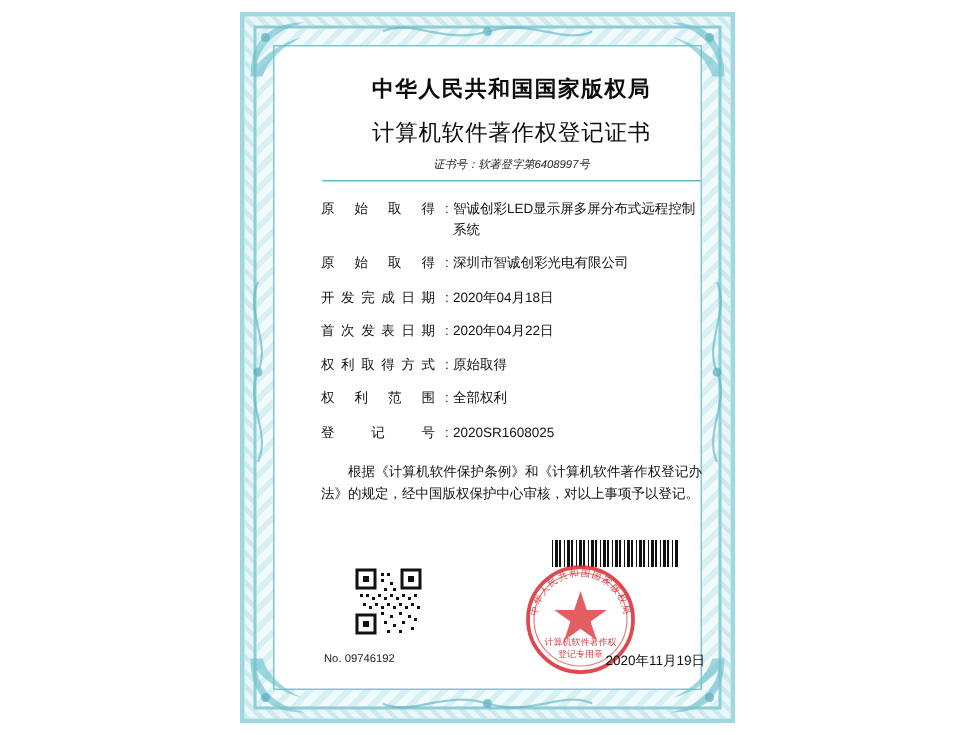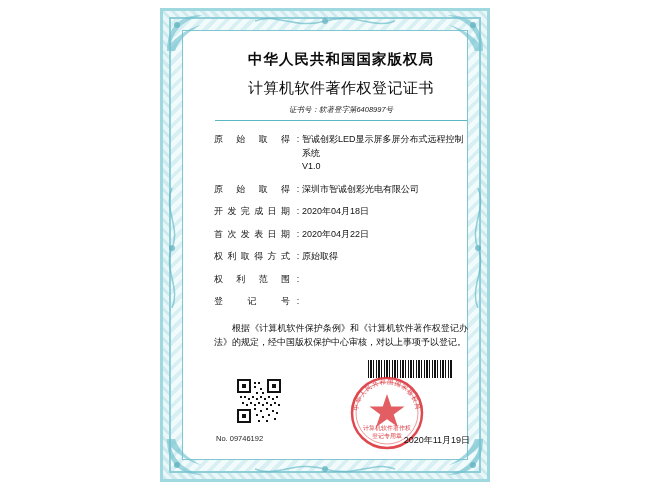--- a/index.html
+++ b/index.html
@@ -271,21 +271,20 @@
 
     <div class="title-rule"></div>
 
     <div class="fields">
 
       <div class="field-row">
         <div class="field-label">原始取得</div>
         <div class="field-colon">:</div>
         <div class="field-value">
           <span>智诚创彩LED显示屏多屏分布式远程控制系统</span>
-          <span class="line2">V1.0</span>
         </div>
       </div>
 
       <div class="field-row">
         <div class="field-label">原始取得</div>
         <div class="field-colon">:</div>
         <div class="field-value">深圳市智诚创彩光电有限公司</div>
       </div>
 
       <div class="field-row">
@@ -302,25 +301,27 @@
 
       <div class="field-row">
         <div class="field-label">权利取得方式</div>
         <div class="field-colon">:</div>
         <div class="field-value">原始取得</div>
       </div>
 
       <div class="field-row">
         <div class="field-label">权利范围</div>
         <div class="field-colon">:</div>
+        <div class="field-value">全部权利</div>
       </div>
 
       <div class="field-row">
         <div class="field-label">登记号</div>
         <div class="field-colon">:</div>
+        <div class="field-value">2020SR1608025</div>
       </div>
 
     </div>
 
     <div class="legal">根据《计算机软件保护条例》和《计算机软件著作权登记办法》的规定，经中国版权保护中心审核，对以上事项予以登记。</div>
 
     <div class="bottom-area">
 
       <div class="barcode"></div>
 

